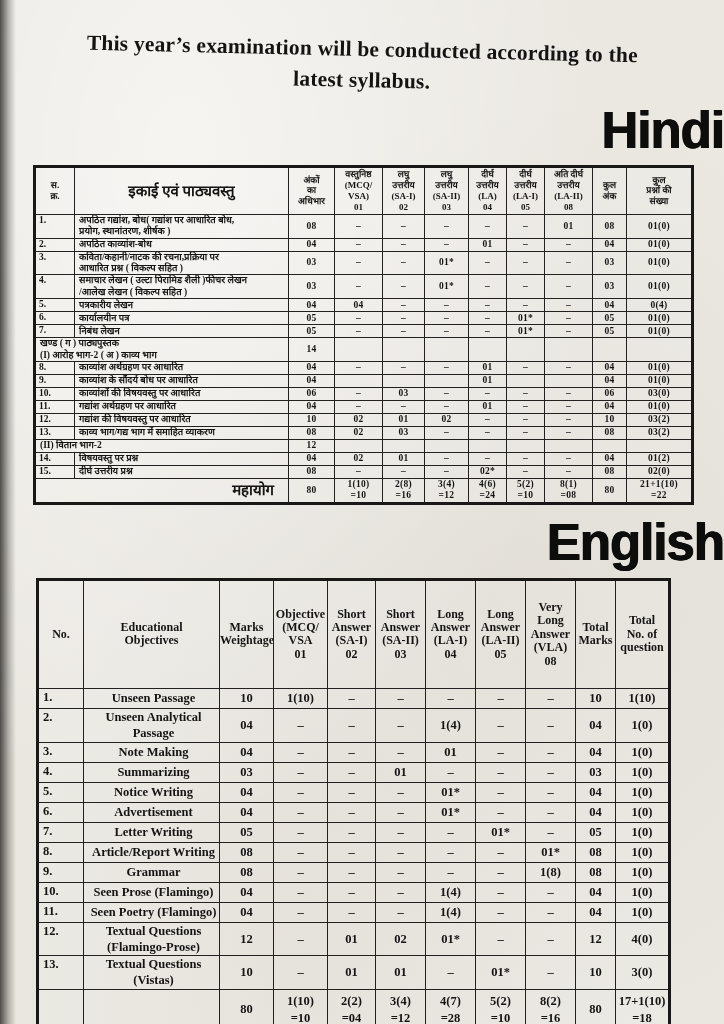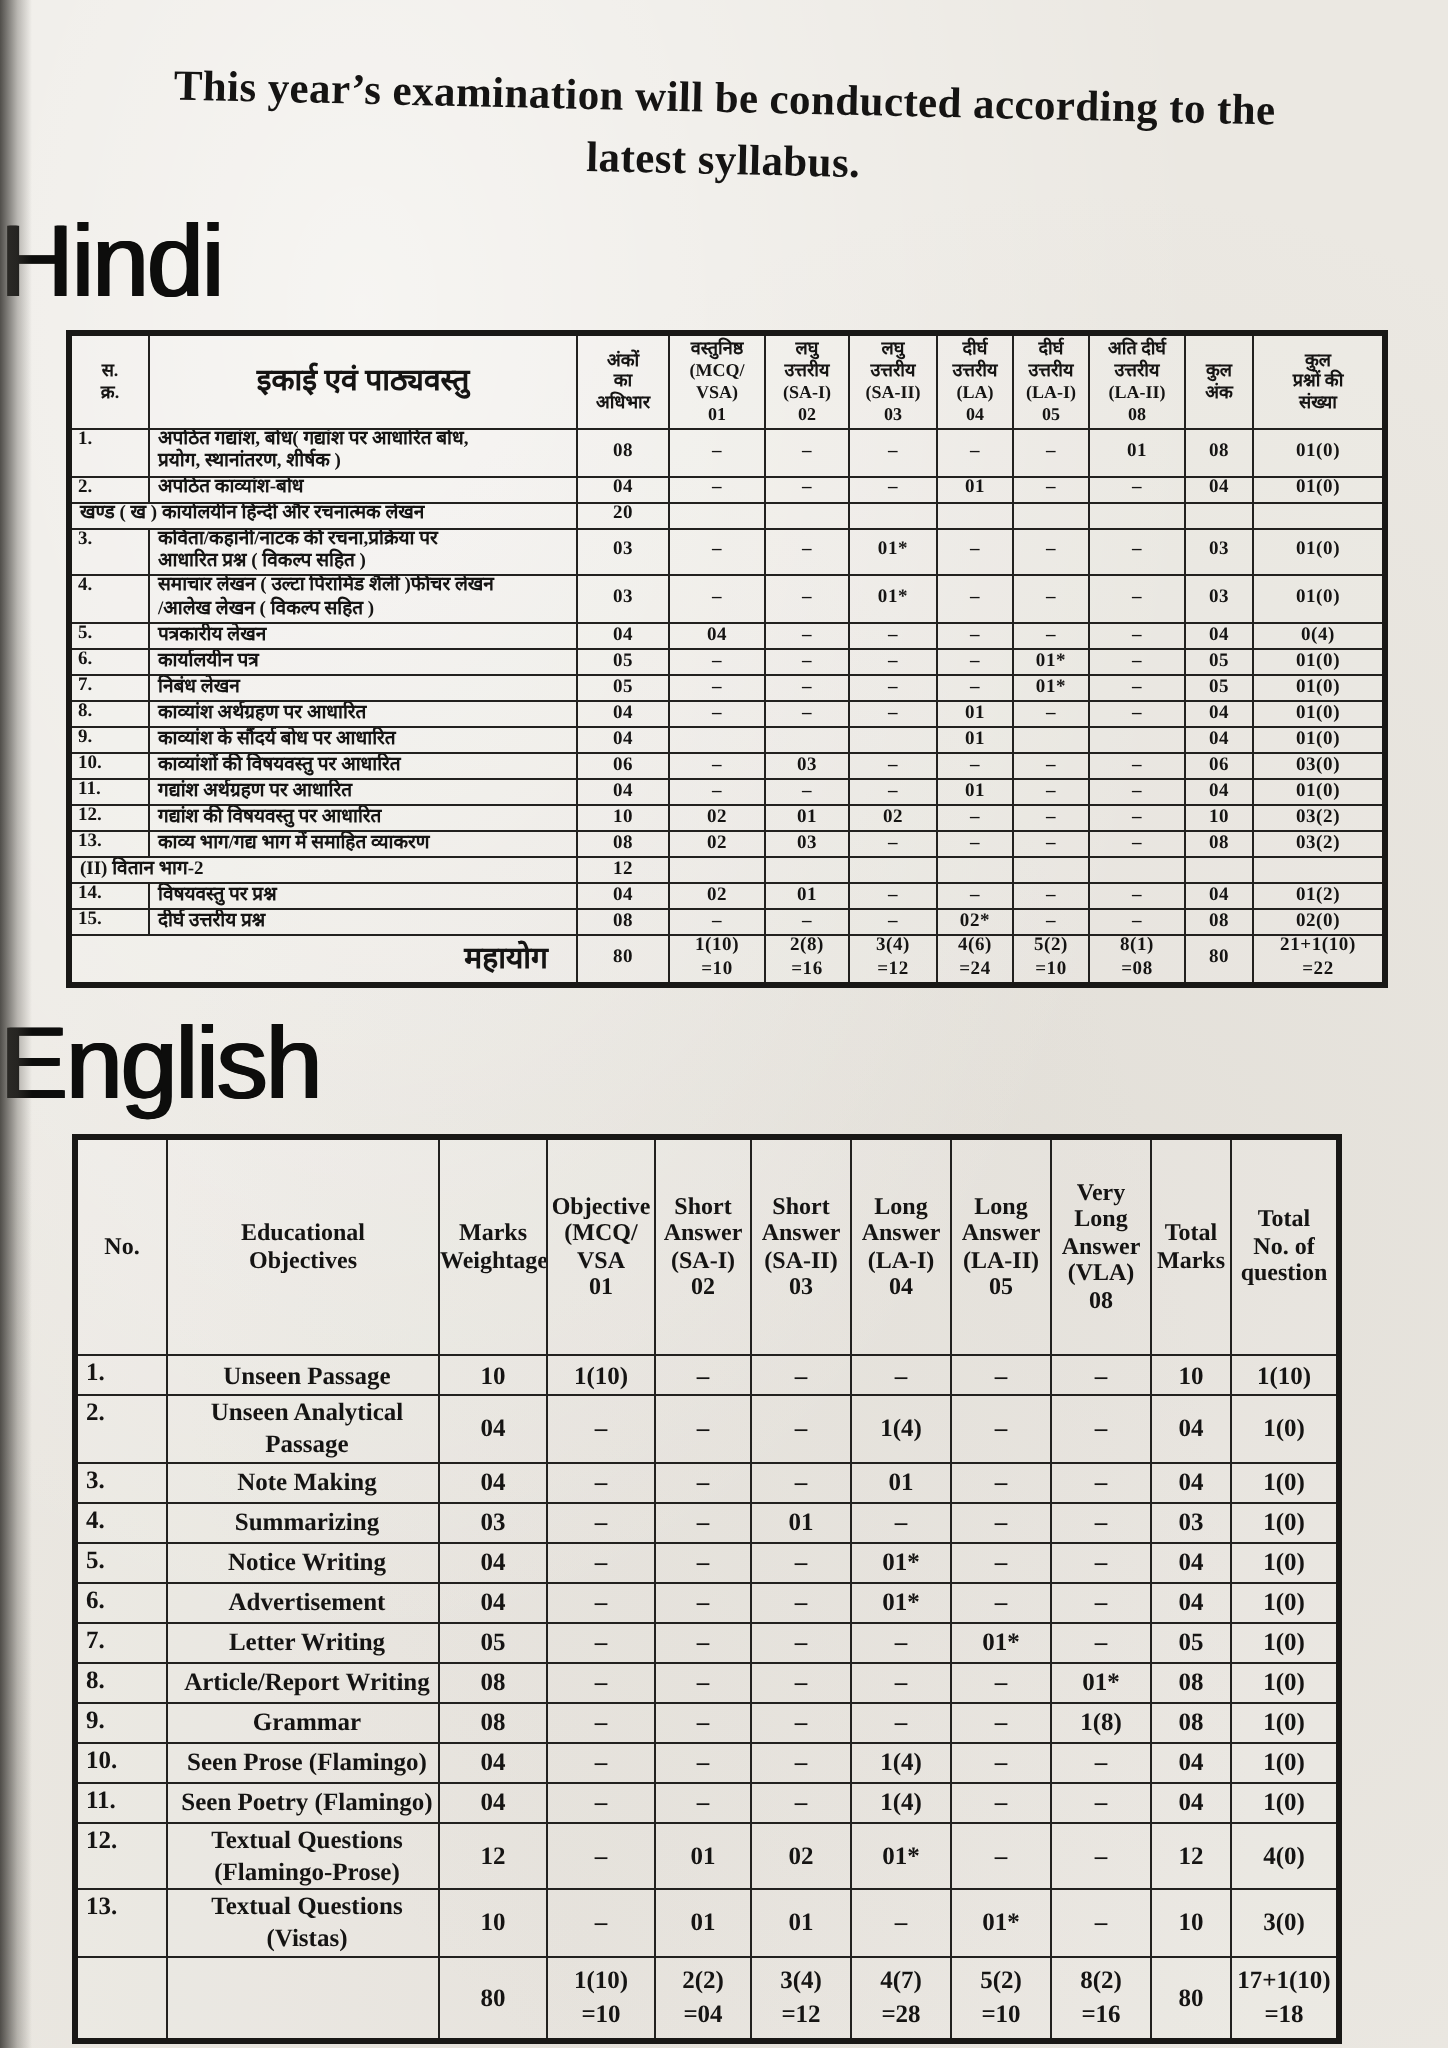--- a/index.html
+++ b/index.html
@@ -18,22 +18,22 @@
     background:linear-gradient(to right, rgba(52,50,46,0.85), rgba(82,79,73,0.35) 55%, rgba(82,79,73,0) 100%);
   }
   .page { position:relative; z-index:2; padding-top:34px; }
 
   .notice {
     margin:0 46px; text-align:center;
     font-weight:bold; font-size:21.5px; line-height:1.42;
     transform:rotate(1.3deg); letter-spacing:0.2px;
   }
   .big-title {
-    text-align:left; font-family:"Liberation Sans", sans-serif;
-    font-weight:400; font-size:51px; line-height:1.0; letter-spacing:-1px;
+    text-align:right; font-family:"Liberation Sans", sans-serif;
+    font-weight:700; font-size:51px; line-height:1.0; letter-spacing:-1px;
     margin:10px 0 9px 0; color:#0d0d0c;
     text-shadow:0.6px 0 0 #0d0d0c, -0.6px 0 0 #0d0d0c;
   }
   #english-heading { margin-top:12px; margin-bottom:10px; }
 
   table.syllabus {
     border-collapse:collapse; table-layout:fixed;
     border:3px solid #191816; background:rgba(255,255,255,0.12);
   }
   table.syllabus th, table.syllabus td {
@@ -155,32 +155,20 @@
           <td class="cell-val">04</td>
           <td class="cell-val">–</td>
           <td class="cell-val">–</td>
           <td class="cell-val">–</td>
           <td class="cell-val">01</td>
           <td class="cell-val">–</td>
           <td class="cell-val">–</td>
           <td class="cell-val">04</td>
           <td class="cell-val">01(0)</td>
         </tr>
-        <tr class="section">
-          <td class="section-label" colspan="2">खण्ड ( ख ) कार्यालयीन हिन्दी और रचनात्मक लेखन</td>
-          <td class="cell-val">20</td>
-          <td class="cell-val"></td>
-          <td class="cell-val"></td>
-          <td class="cell-val"></td>
-          <td class="cell-val"></td>
-          <td class="cell-val"></td>
-          <td class="cell-val"></td>
-          <td class="cell-val"></td>
-          <td class="cell-val"></td>
-        </tr>
         <tr class="item">
           <td class="row-no">3.</td>
           <td class="row-label">कविता/कहानी/नाटक की रचना,प्रक्रिया पर
 आधारित प्रश्न ( विकल्प सहित )</td>
           <td class="cell-val">03</td>
           <td class="cell-val">–</td>
           <td class="cell-val">–</td>
           <td class="cell-val">01*</td>
           <td class="cell-val">–</td>
           <td class="cell-val">–</td>
@@ -233,20 +221,33 @@
           <td class="row-label">निबंध लेखन</td>
           <td class="cell-val">05</td>
           <td class="cell-val">–</td>
           <td class="cell-val">–</td>
           <td class="cell-val">–</td>
           <td class="cell-val">–</td>
           <td class="cell-val">01*</td>
           <td class="cell-val">–</td>
           <td class="cell-val">05</td>
           <td class="cell-val">01(0)</td>
+        </tr>
+        <tr class="section">
+          <td class="section-label" colspan="2">खण्ड ( ग ) पाठ्यपुस्तक
+(I) आरोह भाग-2 ( अ ) काव्य भाग</td>
+          <td class="cell-val">14</td>
+          <td class="cell-val"></td>
+          <td class="cell-val"></td>
+          <td class="cell-val"></td>
+          <td class="cell-val"></td>
+          <td class="cell-val"></td>
+          <td class="cell-val"></td>
+          <td class="cell-val"></td>
+          <td class="cell-val"></td>
         </tr>
         <tr class="item">
           <td class="row-no">8.</td>
           <td class="row-label">काव्यांश अर्थग्रहण पर आधारित</td>
           <td class="cell-val">04</td>
           <td class="cell-val">–</td>
           <td class="cell-val">–</td>
           <td class="cell-val">–</td>
           <td class="cell-val">01</td>
           <td class="cell-val">–</td>

